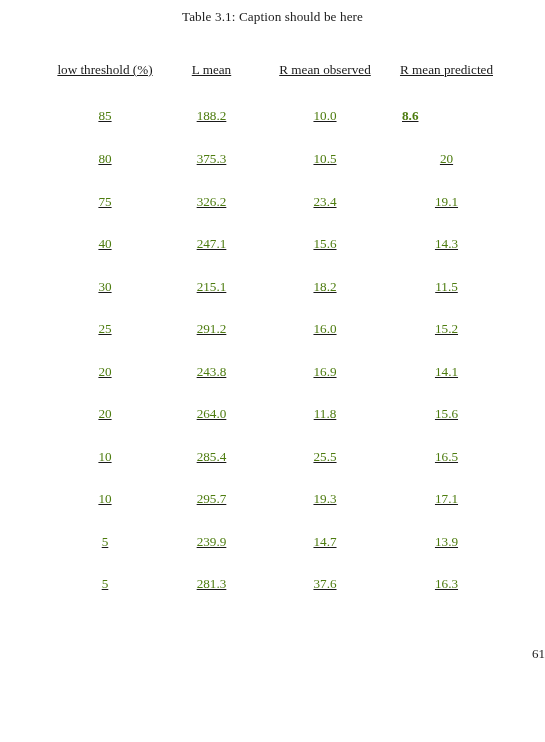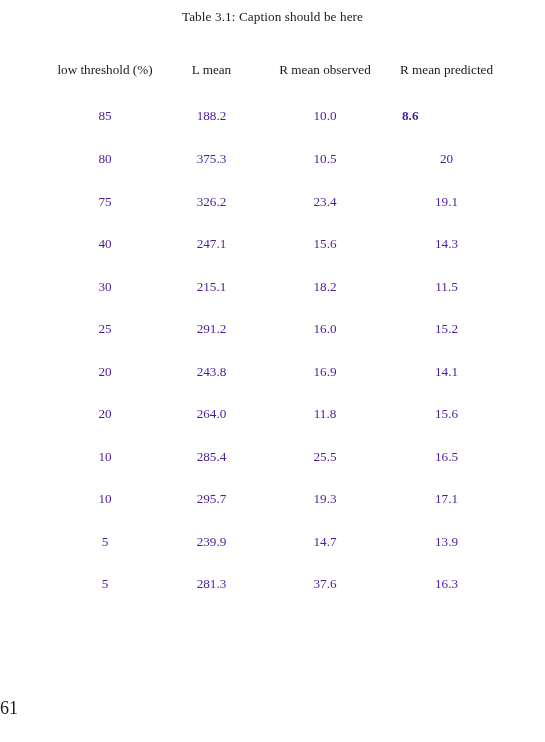--- a/index.html
+++ b/index.html
@@ -37,20 +37,21 @@
     letter-spacing: 0.1px;
     color: #1a1a1a;
   }
 
   
   .table-wrap {
     position: absolute;
     left: 38px;
     top: 46px;
     width: 456px;
+    text-decoration: underline;
   }
 
   table.booktabs {
     border-collapse: collapse;
     width: 456px;
     table-layout: fixed;
     font-size: 13.2px;
   }
 
   table.booktabs td,
@@ -87,21 +88,21 @@
   th.col-lmean     { width: 79px;  text-align: center; }
   th.col-robs      { width: 148px; text-align: center; }
   th.col-rpred     { width: 95px;  text-align: center; }
 
   
   tbody tr.data-row td {
     height: 42.5px;
     vertical-align: middle;
     text-align: center;
     font-size: 13.2px;
-    color: #4c1d95;
+    color: #4d7c0f;
     white-space: nowrap;
   }
 
   tbody tr.data-row td.cell-threshold { width: 134px; }
   tbody tr.data-row td.cell-lmean     { width: 79px; }
   tbody tr.data-row td.cell-robs      { width: 148px; }
   tbody tr.data-row td.cell-rpred     { width: 95px; }
 
   
   tbody tr.data-row.first-row td { height: 44px; }
@@ -122,25 +123,25 @@
     text-align: right;
     font-style: italic;
     font-size: 12.4px;
     color: #1a1a1a;
     letter-spacing: 0.2px;
   }
 
   
   .folio {
     position: absolute;
-    top: 698px;
+    top: 646px;
     left: 0;
     width: 545px;
-    text-align: left;
-    font-size: 18px;
+    text-align: right;
+    font-size: 13px;
     color: #1a1a1a;
   }
 </style>
 </head>
 <body>
 
 <div class="page">
 
   <div class="caption">Table 3.1: Caption should be here</div>
 

